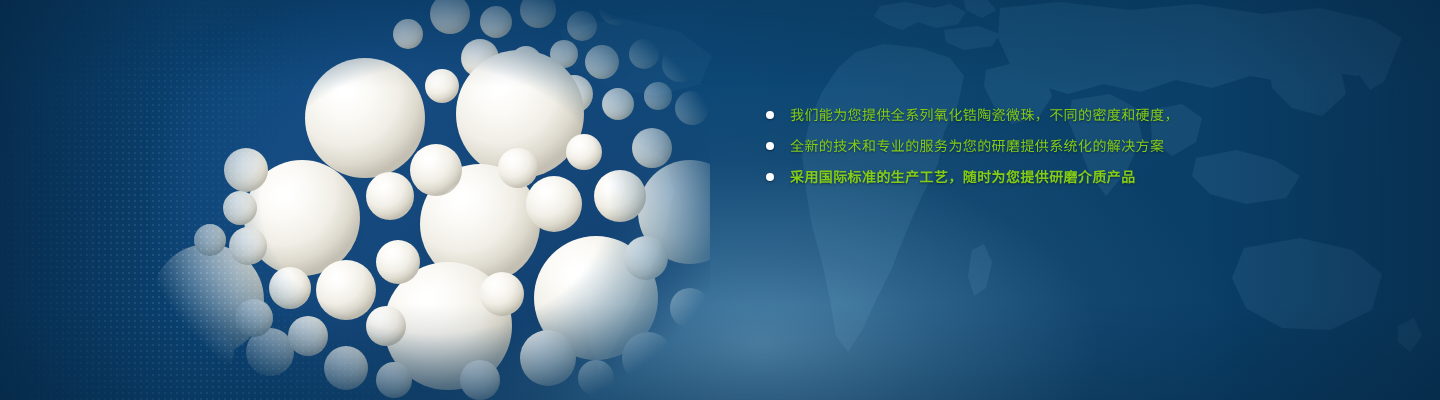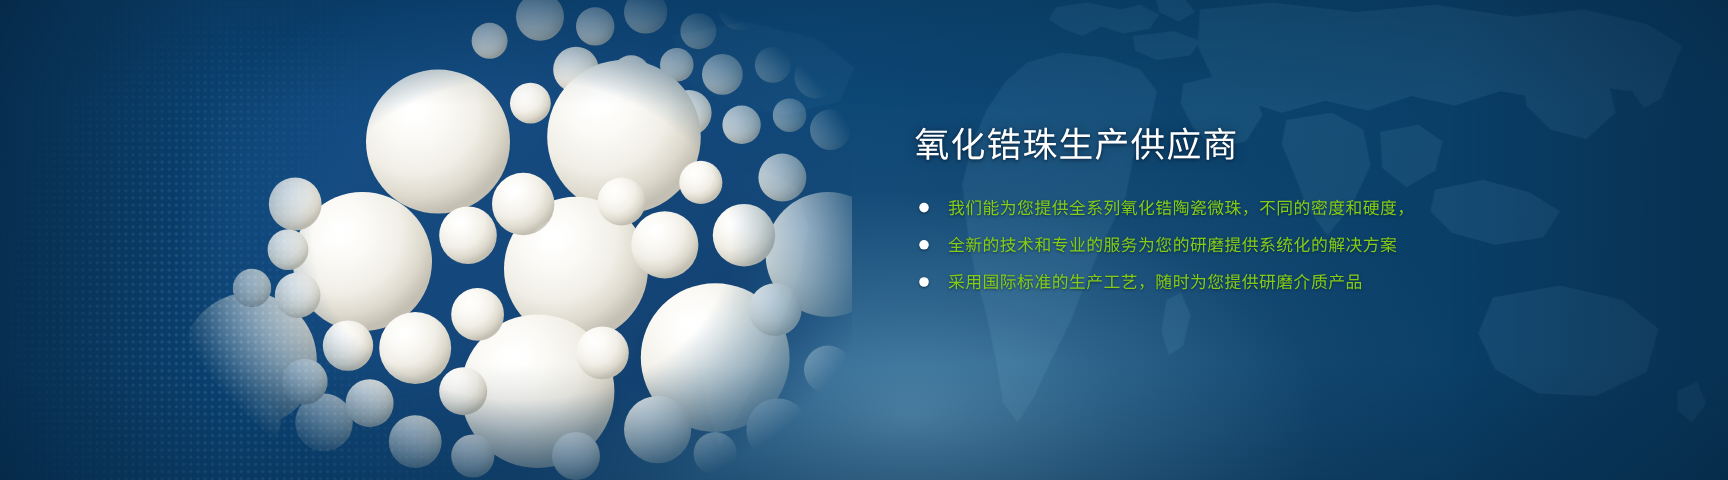--- a/index.html
+++ b/index.html
@@ -105,21 +105,21 @@
   .bullet-item {
     position: relative;
     padding-left: 28px;
     margin-bottom: 9px;
     color: #84cc16;
     font-size: 14px;
     line-height: 22px;
     letter-spacing: 0.4px;
     text-shadow: 0 1px 2px rgba(0,20,40,0.6);
   }
-  .bullet-item:last-child { margin-bottom: 0; }
+  .bullet-item:last-child { margin-bottom: 0; font-weight: bold; }
   .bullet-dot {
     position: absolute;
     left: 4px;
     top: 7px;
     width: 8px;
     height: 8px;
     border-radius: 50%;
     background: #ffffff;
     box-shadow: 0 1px 2px rgba(0,20,40,0.55);
   }
@@ -298,21 +298,20 @@
         <ellipse cx="382" cy="4" rx="8" ry="6" fill="url(#beadHL)" transform="rotate(-25 382 4)"></ellipse>
         <ellipse cx="460" cy="2" rx="7" ry="5" fill="url(#beadHL)" transform="rotate(-25 460 2)"></ellipse>
       </g>
     </svg>
   </div>
 
   <div class="layer bg-vignette"></div>
 
   <div id="copy">
 
-    <h1 id="headline">氧化锆珠生产供应商</h1>
 
     <ul id="bullet-list">
 
       <li class="bullet-item">
         <span class="bullet-dot"></span>
         <span class="bullet-line">我们能为您提供全系列氧化锆陶瓷微珠，不同的密度和硬度，</span>
       </li>
 
       <li class="bullet-item">
         <span class="bullet-dot"></span>

